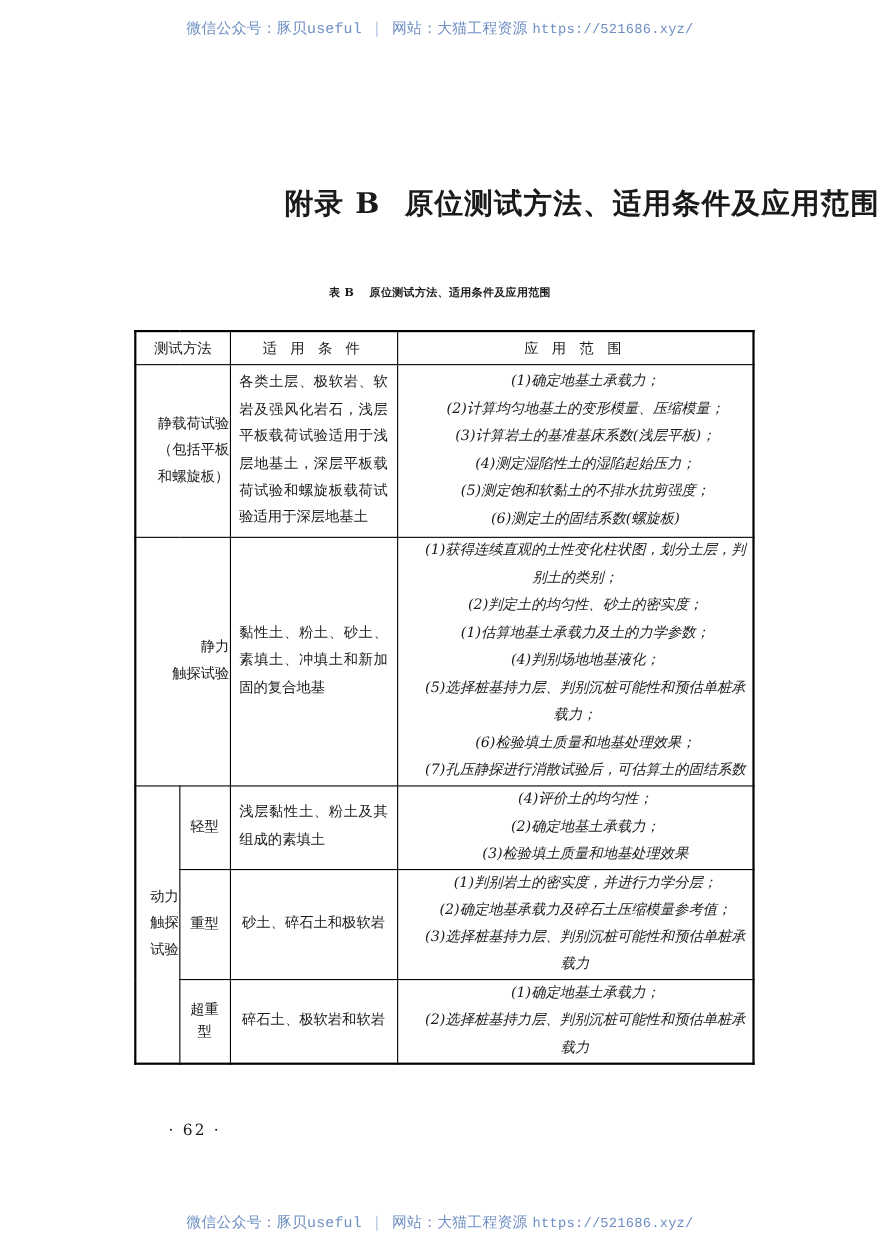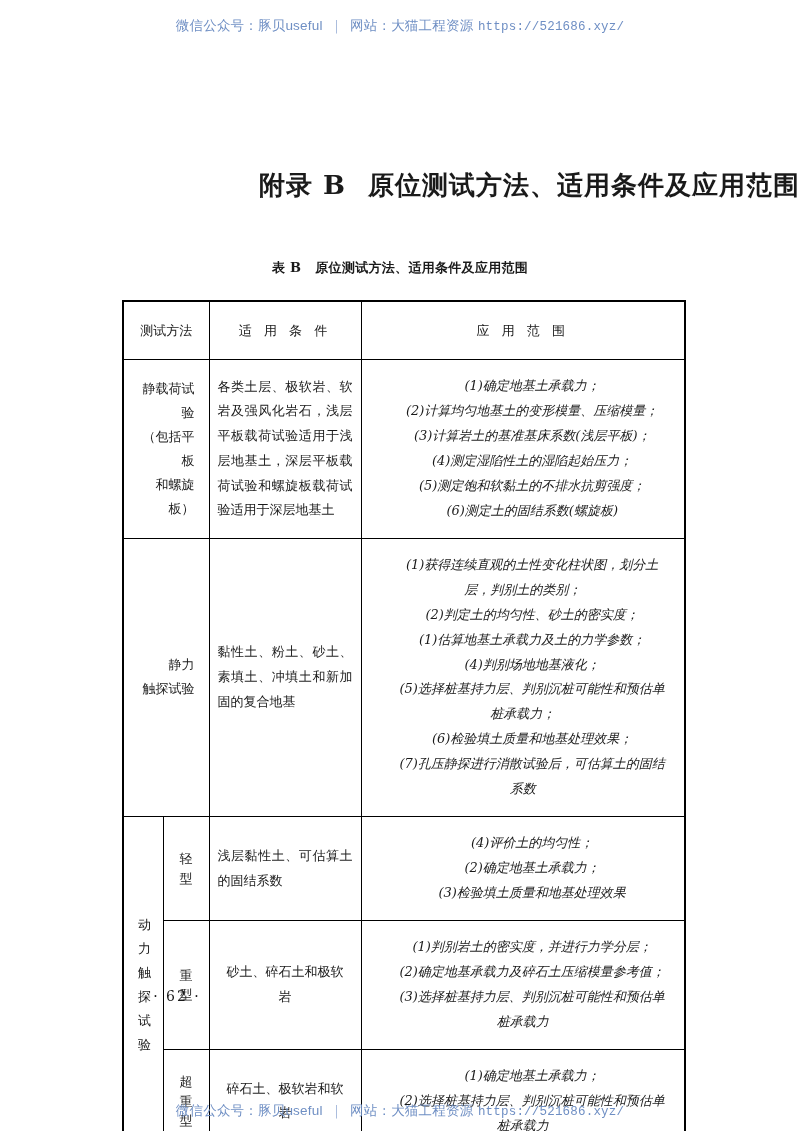--- a/index.html
+++ b/index.html
@@ -22,21 +22,21 @@
     left: 0;
     width: 800px;
     text-align: center;
     color: #6f8fc4;
     font-size: 13.5px;
     letter-spacing: 0.2px;
     white-space: nowrap;
   }
   .watermark-top { top: 17px; }
   .watermark-bottom { top: 1102px; }
-  .wm-seg { font-family: Liberation Sans, sans-serif; }
+  .wm-seg { font-family: Liberation Mono, monospace; }
   .wm-mono {
     font-family: Liberation Mono, monospace;
     font-size: 12.5px;
   }
   .wm-bar {
     color: #9ab0d6;
     padding: 0 7px;
   }
 
   
@@ -52,42 +52,42 @@
     white-space: nowrap;
   }
   .appendix-title .tgap { display: inline-block; width: 22px; }
 
   .table-caption {
     position: absolute;
     top: 259px;
     left: 0;
     width: 800px;
     text-align: center;
-    font-size: 13px;
+    font-size: 10px;
     font-weight: bold;
     letter-spacing: 0.3px;
     white-space: nowrap;
   }
   .table-caption .cgap { display: inline-block; width: 14px; }
 
   
   .table-wrap {
     position: absolute;
     top: 300px;
     left: 122px;
     width: 562px;
   }
   table.itt {
     border-collapse: collapse;
     width: 562px;
     table-layout: fixed;
   }
   table.itt td, table.itt th {
     border: 1px solid #000;
-    padding: 14px;
+    padding: 0;
     vertical-align: middle;
     font-weight: normal;
     font-size: 13px;
   }
   
   table.itt {
     border: 2px solid #000;
   }
   .hdr-row th {
     height: 29px;
@@ -126,21 +126,21 @@
     padding: 5px 8px 5px 7px;
     font-style: italic;
   }
   .cell-range .ritem {
     text-indent: 1.45em;
     margin: 0;
   }
 
   .page-number {
     position: absolute;
-    top: 988px;
+    top: 1020px;
     left: 122px;
     width: 110px;
     text-align: center;
     font-size: 14px;
     letter-spacing: 2px;
     font-family: "DejaVu Serif", "Liberation Serif", serif;
   }
 </style>
 </head>
 <body>
@@ -198,21 +198,21 @@
             <p class="ritem">(4)判别场地地基液化；</p>
             <p class="ritem">(5)选择桩基持力层、判别沉桩可能性和预估单桩承载力；</p>
             <p class="ritem">(6)检验填土质量和地基处理效果；</p>
             <p class="ritem">(7)孔压静探进行消散试验后，可估算土的固结系数</p>
           </td>
       </tr>
 
       <tr>
         <td rowspan="3" class="cell-method">动力<br>触探<br>试验</td>
         <td class="cell-sub">轻型</td>
-        <td class="cell-cond just">浅层黏性土、可估算土的固结系数</td>
+        <td class="cell-cond just">浅层黏性土、粉土及其组成的素填土</td>
         <td class="cell-range">
             <p class="ritem">(4)评价土的均匀性；</p>
             <p class="ritem">(2)确定地基土承载力；</p>
             <p class="ritem">(3)检验填土质量和地基处理效果</p>
           </td>
       </tr>
 
       <tr>
         <td class="cell-sub">重型</td>
         <td class="cell-cond">砂土、碎石土和极软岩</td>

